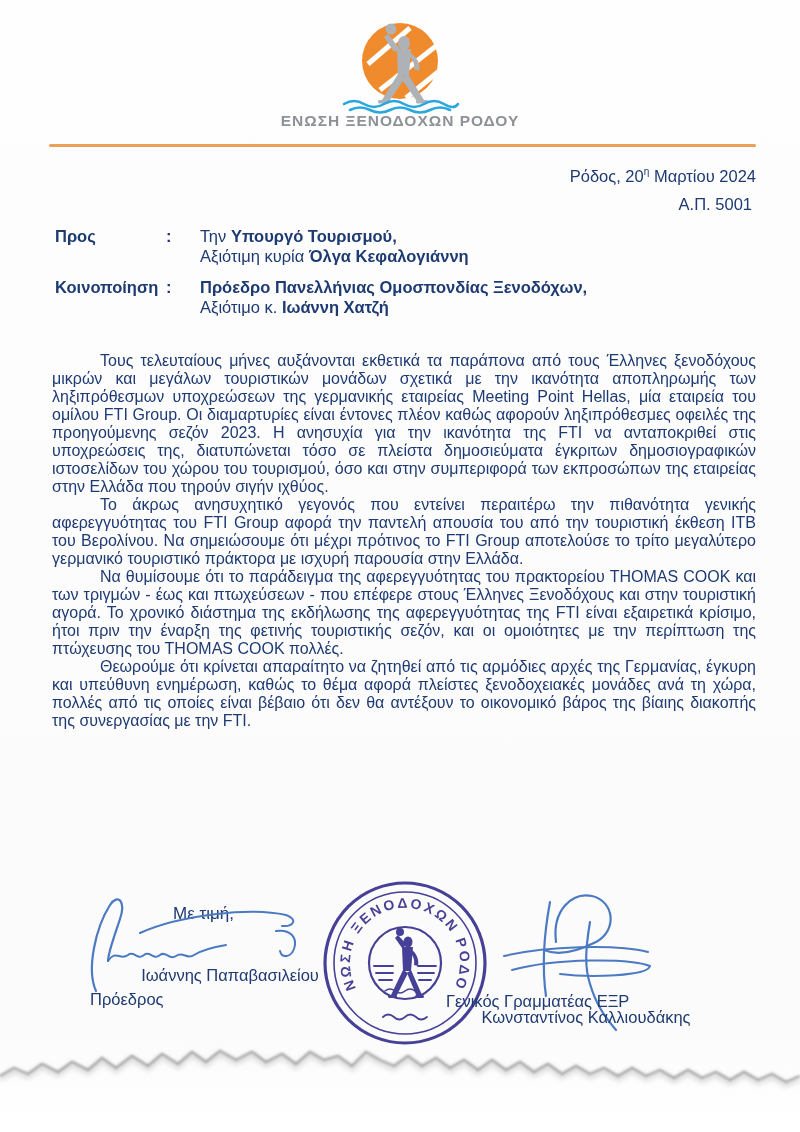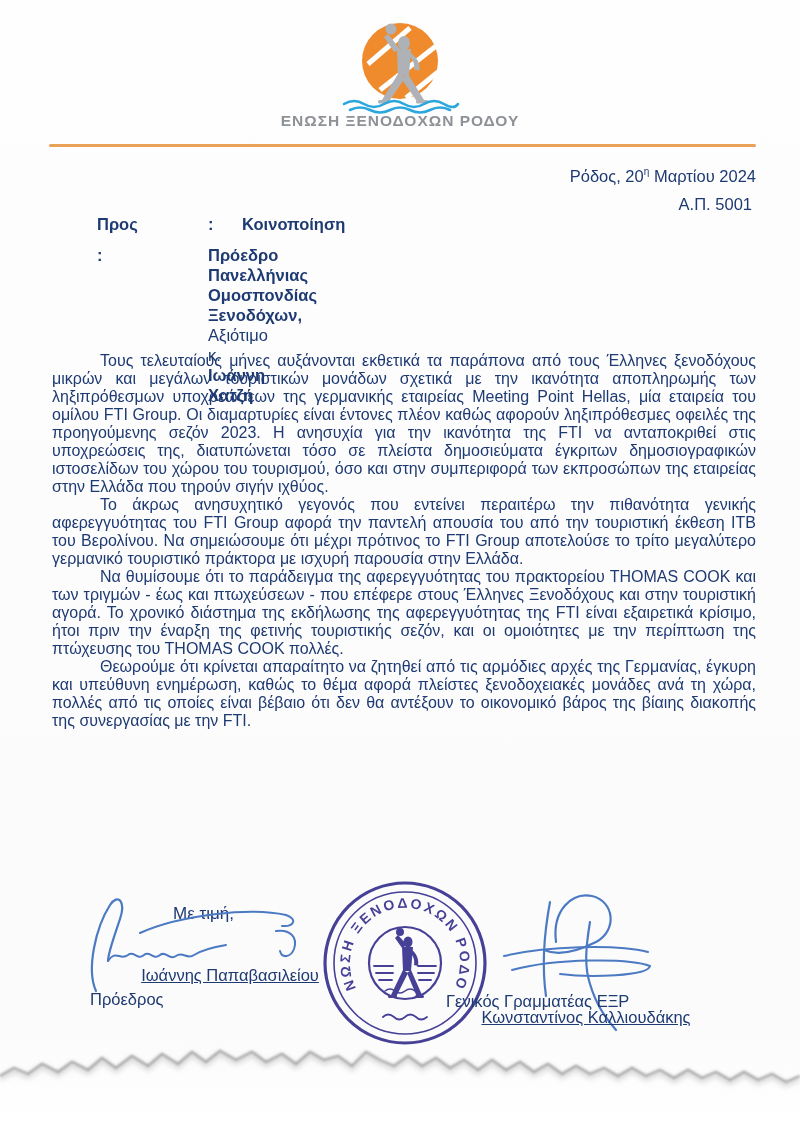--- a/index.html
+++ b/index.html
@@ -13,32 +13,32 @@
   
   .logo-svg{left:288px;top:16px;width:224px;height:98px;}
   .logo-caption{left:0;top:112px;width:800px;text-align:center;
     font-size:15.5px;font-weight:bold;letter-spacing:1px;color:#8e9196;}
   .divider{left:49px;top:144px;width:707px;height:3px;background:#e9a258;border-radius:2px;}
   
   .dateline{left:400px;top:158px;width:356px;text-align:right;font-size:16.5px;line-height:28px;}
   .dateline sup{font-size:10px;}
   .protocol{padding-right:4px;}
   
-  .recipients{left:55px;top:214px;width:660px;display:grid;
+  .recipients{left:55px;top:226px;width:660px;display:grid;
     grid-template-columns:111px 34px 1fr;grid-row-gap:11px;
-    font-size:16.5px;line-height:20px;margin-left:42px;}
+    font-size:16.5px;line-height:20px;}
   .rec-label{font-weight:bold;}
   .rec-val b{font-weight:bold;}
   
   .salutation{left:55px;top:322px;font-size:17px;font-weight:bold;}
   .letter-body{left:52px;top:352px;width:704px;font-size:16px;line-height:18px;text-align:justify;}
   .letter-body p{margin:0;text-indent:48px;}
   
   .closing{left:173px;top:904px;font-size:17px;}
-  .sig-name{font-size:16.5px;text-align:center;text-decoration:underline;}
+  .sig-name{font-size:16.5px;text-align:center;}
   .sig-title{font-size:16.5px;text-align:left;}
   .sig-left-svg{left:80px;top:894px;width:232px;height:106px;}
   .name-left{left:90px;top:966px;width:280px;}
   .title-left{left:90px;top:990px;width:280px;}
   .sig-right-svg{left:498px;top:886px;width:170px;height:152px;}
   .name-right{left:446px;top:968px;width:280px;margin-top:40px;}
   .title-right{left:446px;top:992px;width:280px;}
   .stamp-svg{left:317px;top:875px;width:176px;height:176px;opacity:.93;}
   .tear-svg{left:0;top:1040px;width:800px;height:92px;}
 </style>
@@ -75,20 +75,24 @@
   <div class="abs divider"></div>
 
   <div class="abs dateline">
     <div><span>Ρόδος, 20</span><sup>η</sup><span> Μαρτίου 2024</span></div>
     <div class="protocol">Α.Π. 5001</div>
   </div>
 
   <section class="abs recipients">
     <div class="rec-label">Προς</div>
     <div class="rec-label">:</div>
+    <div class="rec-val">
+      <div><span>Την </span><b>Υπουργό Τουρισμού,</b></div>
+      <div><span>Αξιότιμη κυρία </span><b>Όλγα Κεφαλογιάννη</b></div>
+    </div>
     <div class="rec-label">Κοινοποίηση</div>
     <div class="rec-label">:</div>
     <div class="rec-val">
       <div><b>Πρόεδρο Πανελλήνιας Ομοσπονδίας Ξενοδόχων,</b></div>
       <div><span>Αξιότιμο κ. </span><b>Ιωάννη Χατζή</b></div>
     </div>
   </section>
 
 
   <section class="abs letter-body">

